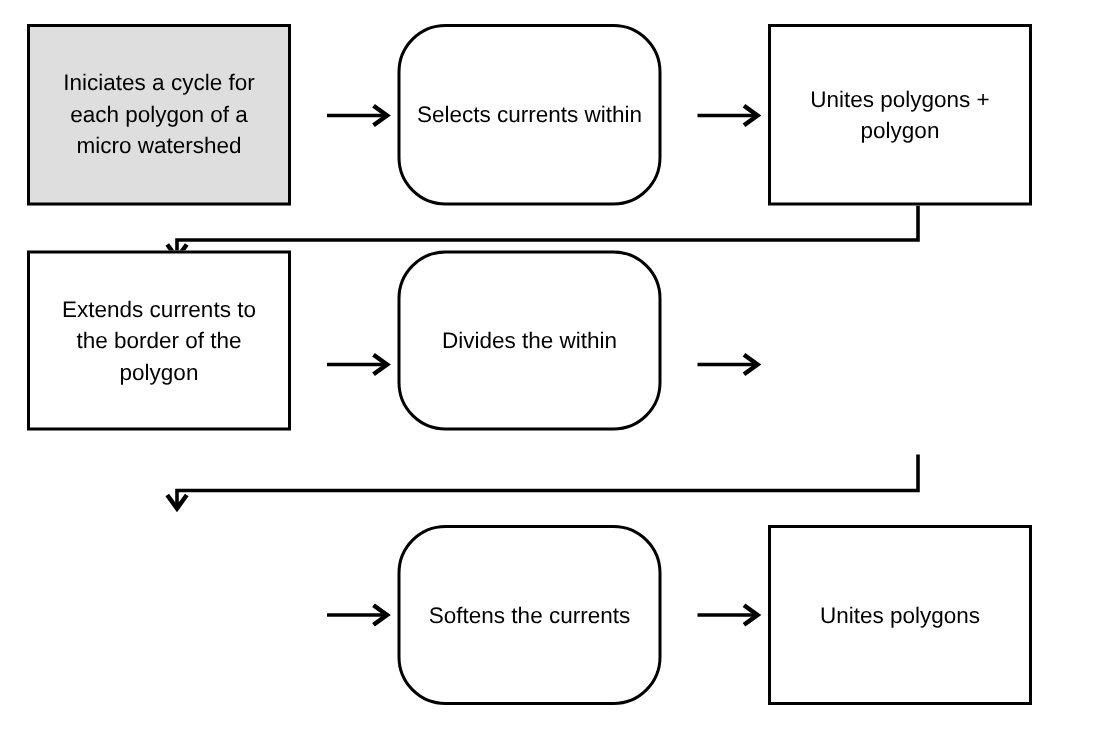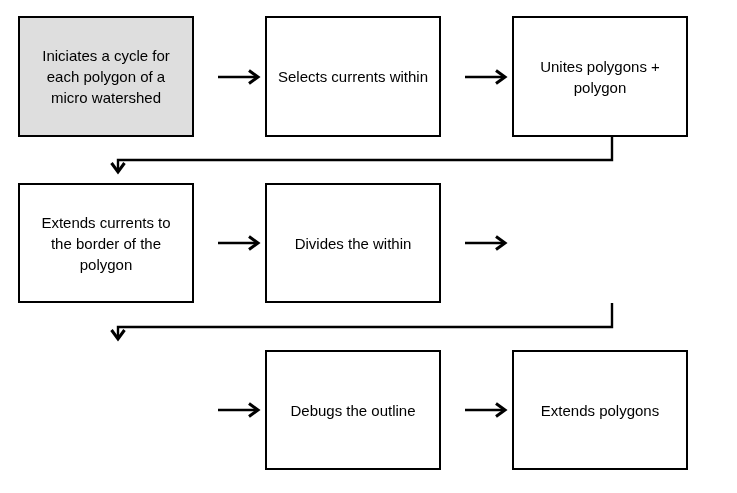--- a/index.html
+++ b/index.html
@@ -42,24 +42,24 @@
     align-items: center;
     justify-content: center;
     text-align: center;
     padding: 0 10px;
     font-size: 15px;
     line-height: 21px;
   }
   .flow-box.highlighted { background: var(--highlight-fill); }
   .box-label { white-space: pre-line; }
   .c0 { left: 18px; }
-  .c1 { left: 265px; }
+  .c1 { left: 265px; border-radius: 32px; }
   .c2 { left: 512px; }
   .r0 { top: 16px;  height: 121px; }
-  .r1 { top: 183px; height: 120px; }
+  .r1 { top: 167px; height: 120px; }
   .r2 { top: 350px; height: 120px; }
 </style>
 </head>
 <body>
 
 <div class="stage">
 
   <svg class="arrows" viewBox="0 0 737 493" xmlns="http://www.w3.org/2000/svg">
     <defs>
       <marker id="chev" markerUnits="userSpaceOnUse" markerWidth="15" markerHeight="17" viewBox="0 0 15 17" refX="11.5" refY="8.5" orient="auto">
@@ -91,19 +91,19 @@
   <div class="flow-box r1 c0">
     <span class="box-label">Extends currents to
 the border of the
 polygon</span>
   </div>
   <div class="flow-box r1 c1">
     <span class="box-label">Divides the within</span>
   </div>
 
   <div class="flow-box r2 c1">
-    <span class="box-label">Debugs the outline</span>
+    <span class="box-label">Softens the currents</span>
   </div>
   <div class="flow-box r2 c2">
-    <span class="box-label">Extends polygons</span>
+    <span class="box-label">Unites polygons</span>
   </div>
 
 </div>
 
 </body></html>

